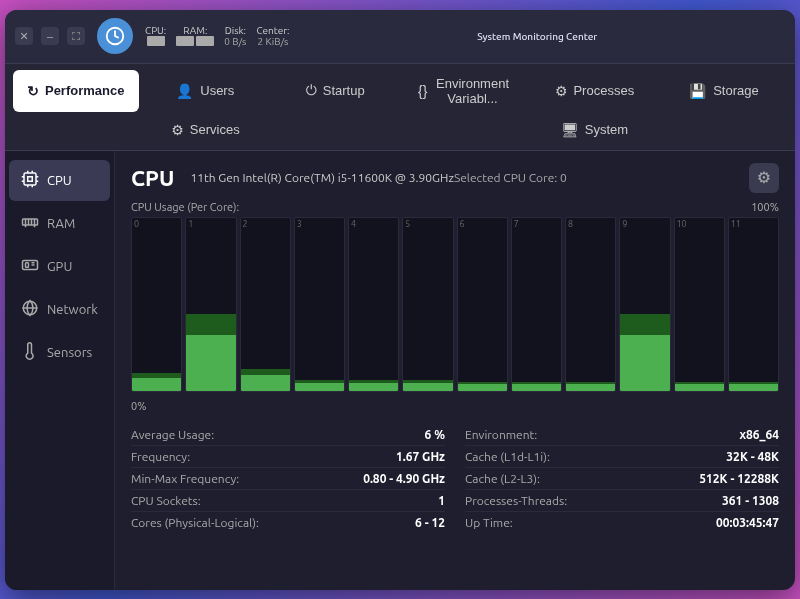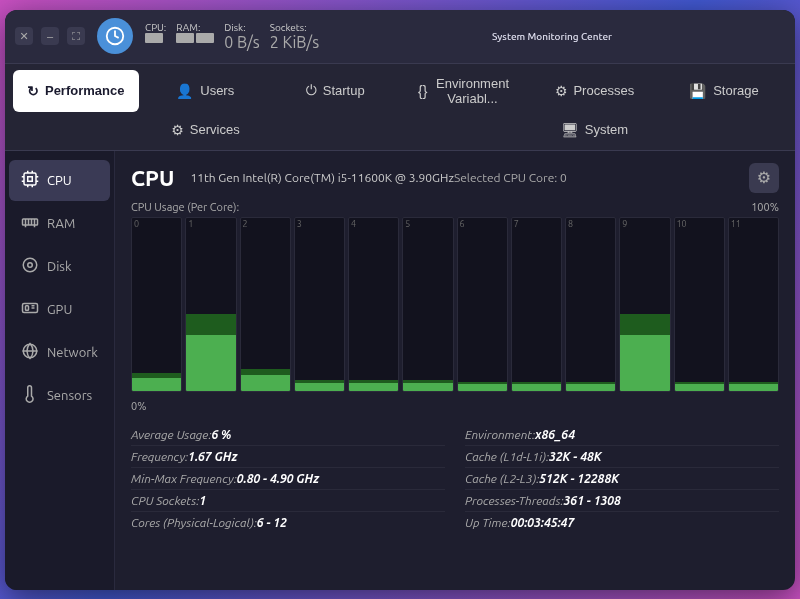--- a/index.html
+++ b/index.html
@@ -59,31 +59,32 @@
     .app-icon svg { width: 22px; height: 22px; }
     .titlebar-stats {
       display: flex;
       gap: 10px;
       font-size: 11px;
       color: #aaa;
     }
     .stat-item {
       display: flex;
       flex-direction: column;
+      align-items: center;
     }
     .stat-label { color: #ccc; font-size: 10px; }
     .stat-bar-wrap { display: flex; gap: 2px; }
     .mini-bar {
       height: 10px;
       width: 18px;
       background: #555;
       border-radius: 1px;
     }
     .mini-bar.filled { background: #aaa; }
-    .stat-value { font-size: 16px; color: #aaa; }
+    .stat-value { font-size: 10px; color: #aaa; }
     .titlebar-title {
       flex: 1;
       text-align: center;
       font-size: 10px;
       font-weight: 500;
       color: #e0e0f0;
     }
     
     .nav-tabs {
       background: #252535;
@@ -242,23 +243,23 @@
     }
     
     .stats-grid {
       display: grid;
       grid-template-columns: 1fr 1fr;
       gap: 4px 20px;
       font-size: 12px;
     }
     .stat-row {
       display: flex;
+      justify-content: space-between;
       padding: 4px 0;
       border-bottom: 1px solid #2a2a3a;
-      font-style: italic;
     }
     .stat-row:last-child { border-bottom: none; }
     .stat-key { color: #aaa; }
     .stat-val { color: #fff; font-weight: 600; }
   </style>
 </head>
 <body>
 
 <div class="window">
 
@@ -287,21 +288,21 @@
         <div class="stat-bar-wrap">
           <div class="mini-bar filled"></div>
           <div class="mini-bar filled"></div>
         </div>
       </div>
       <div class="stat-item">
         <span class="stat-label">Disk:</span>
         <span class="stat-value">0 B/s</span>
       </div>
       <div class="stat-item">
-        <span class="stat-label">Sockets:</span>
+        <span class="stat-label">Center:</span>
         <span class="stat-value">2 KiB/s</span>
       </div>
     </div>
     <div class="titlebar-title">System Monitoring Center</div>
   </div>
 
   <div class="nav-tabs">
     <button class="nav-tab active">
       <span class="tab-icon">↻</span>
       <span>Performance</span>
@@ -366,29 +367,20 @@
               <line x1="18" y1="8" x2="18" y2="16"></line>
             <line x1="6" y1="16" x2="6" y2="19"></line>
               <line x1="18" y1="16" x2="18" y2="19"></line>
           </svg>
         </span>
         <span>RAM</span>
       </div>
       <div class="sidebar-item">
         <span class="sidebar-icon">
           <svg width="18" height="18" viewBox="0 0 24 24" fill="none" stroke="currentColor" stroke-width="2">
-            <circle cx="12" cy="12" r="9"></circle>
-            <circle cx="12" cy="12" r="3"></circle>
-          </svg>
-        </span>
-        <span>Disk</span>
-      </div>
-      <div class="sidebar-item">
-        <span class="sidebar-icon">
-          <svg width="18" height="18" viewBox="0 0 24 24" fill="none" stroke="currentColor" stroke-width="2">
             <rect x="2" y="6" width="20" height="12" rx="2"></rect>
             <rect x="6" y="9" width="4" height="6" rx="1"></rect>
             <line x1="14" y1="9" x2="18" y2="9"></line>
               <line x1="14" y1="12" x2="18" y2="12"></line>
           </svg>
         </span>
         <span>GPU</span>
       </div>
       <div class="sidebar-item">
         <span class="sidebar-icon">

